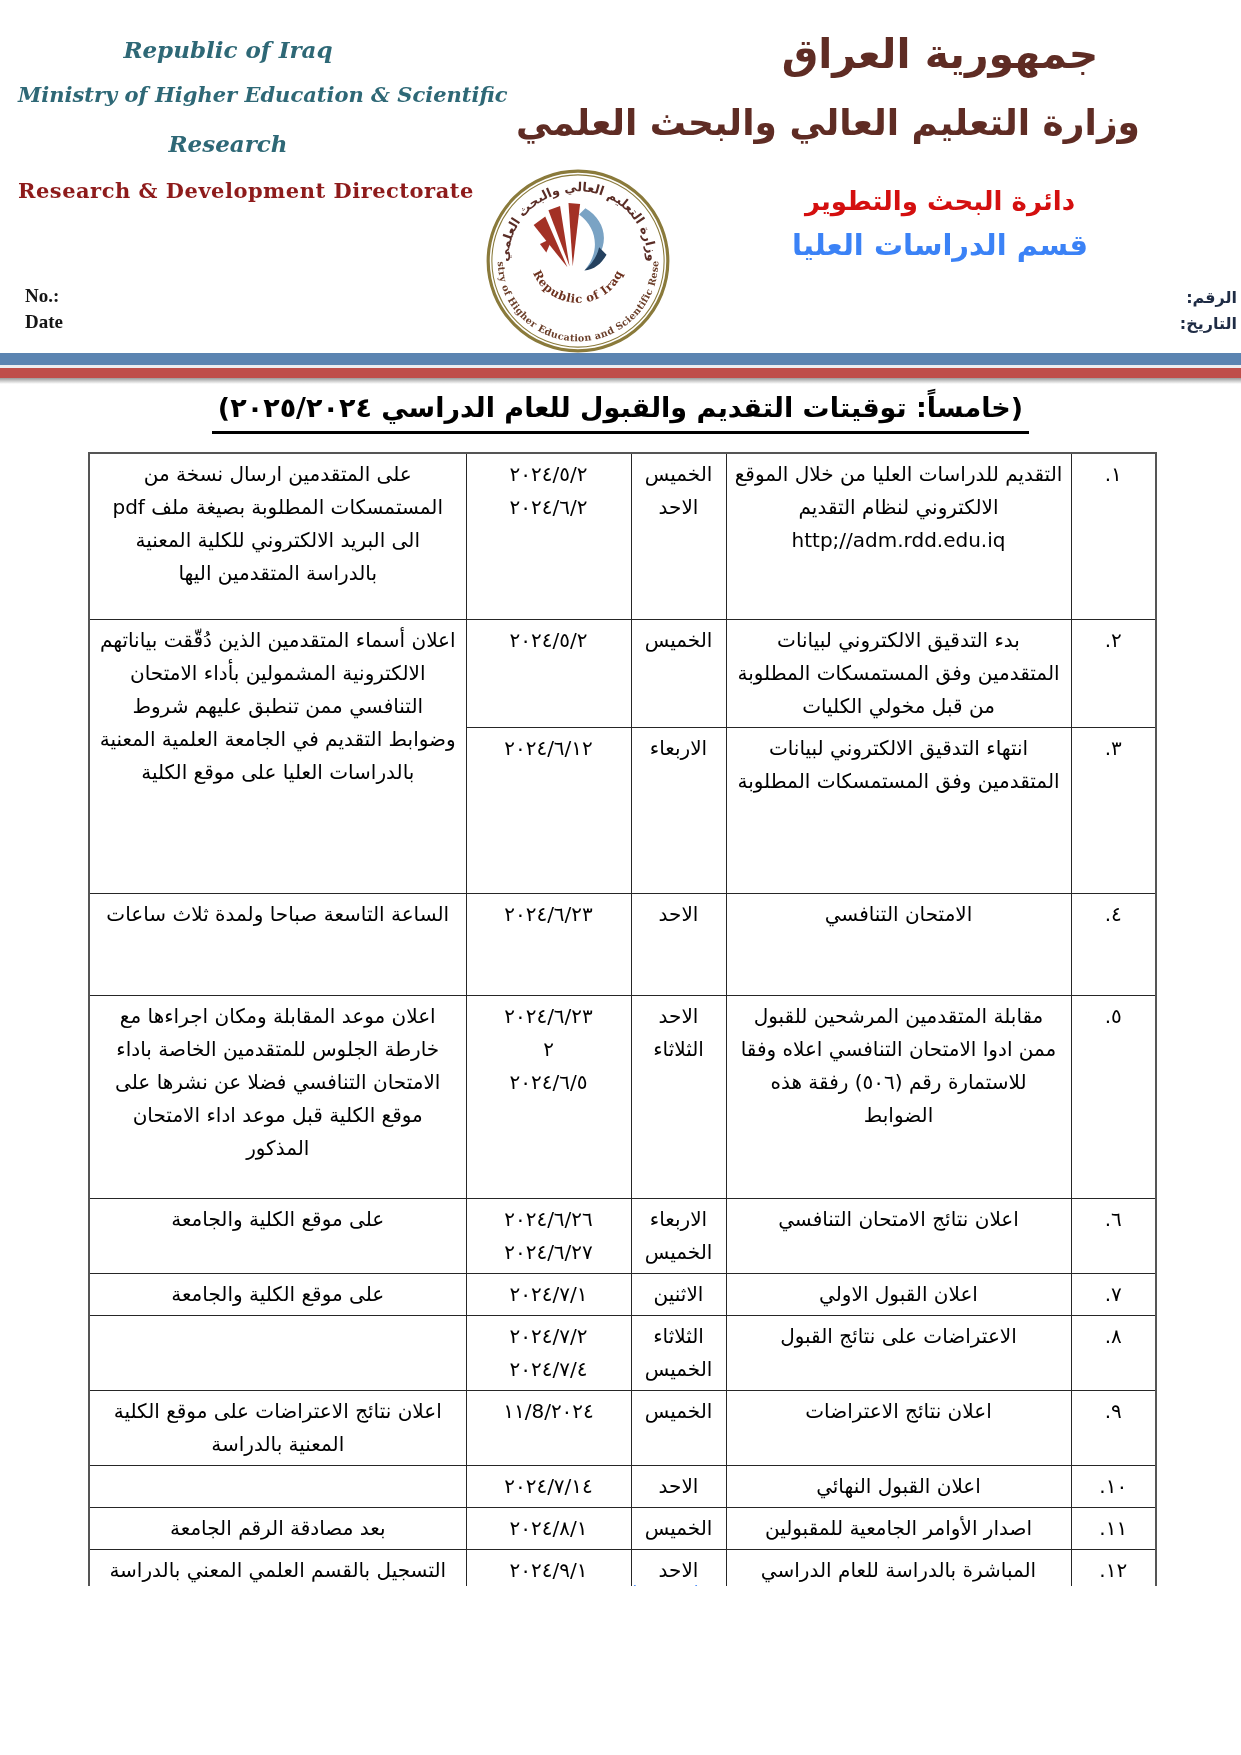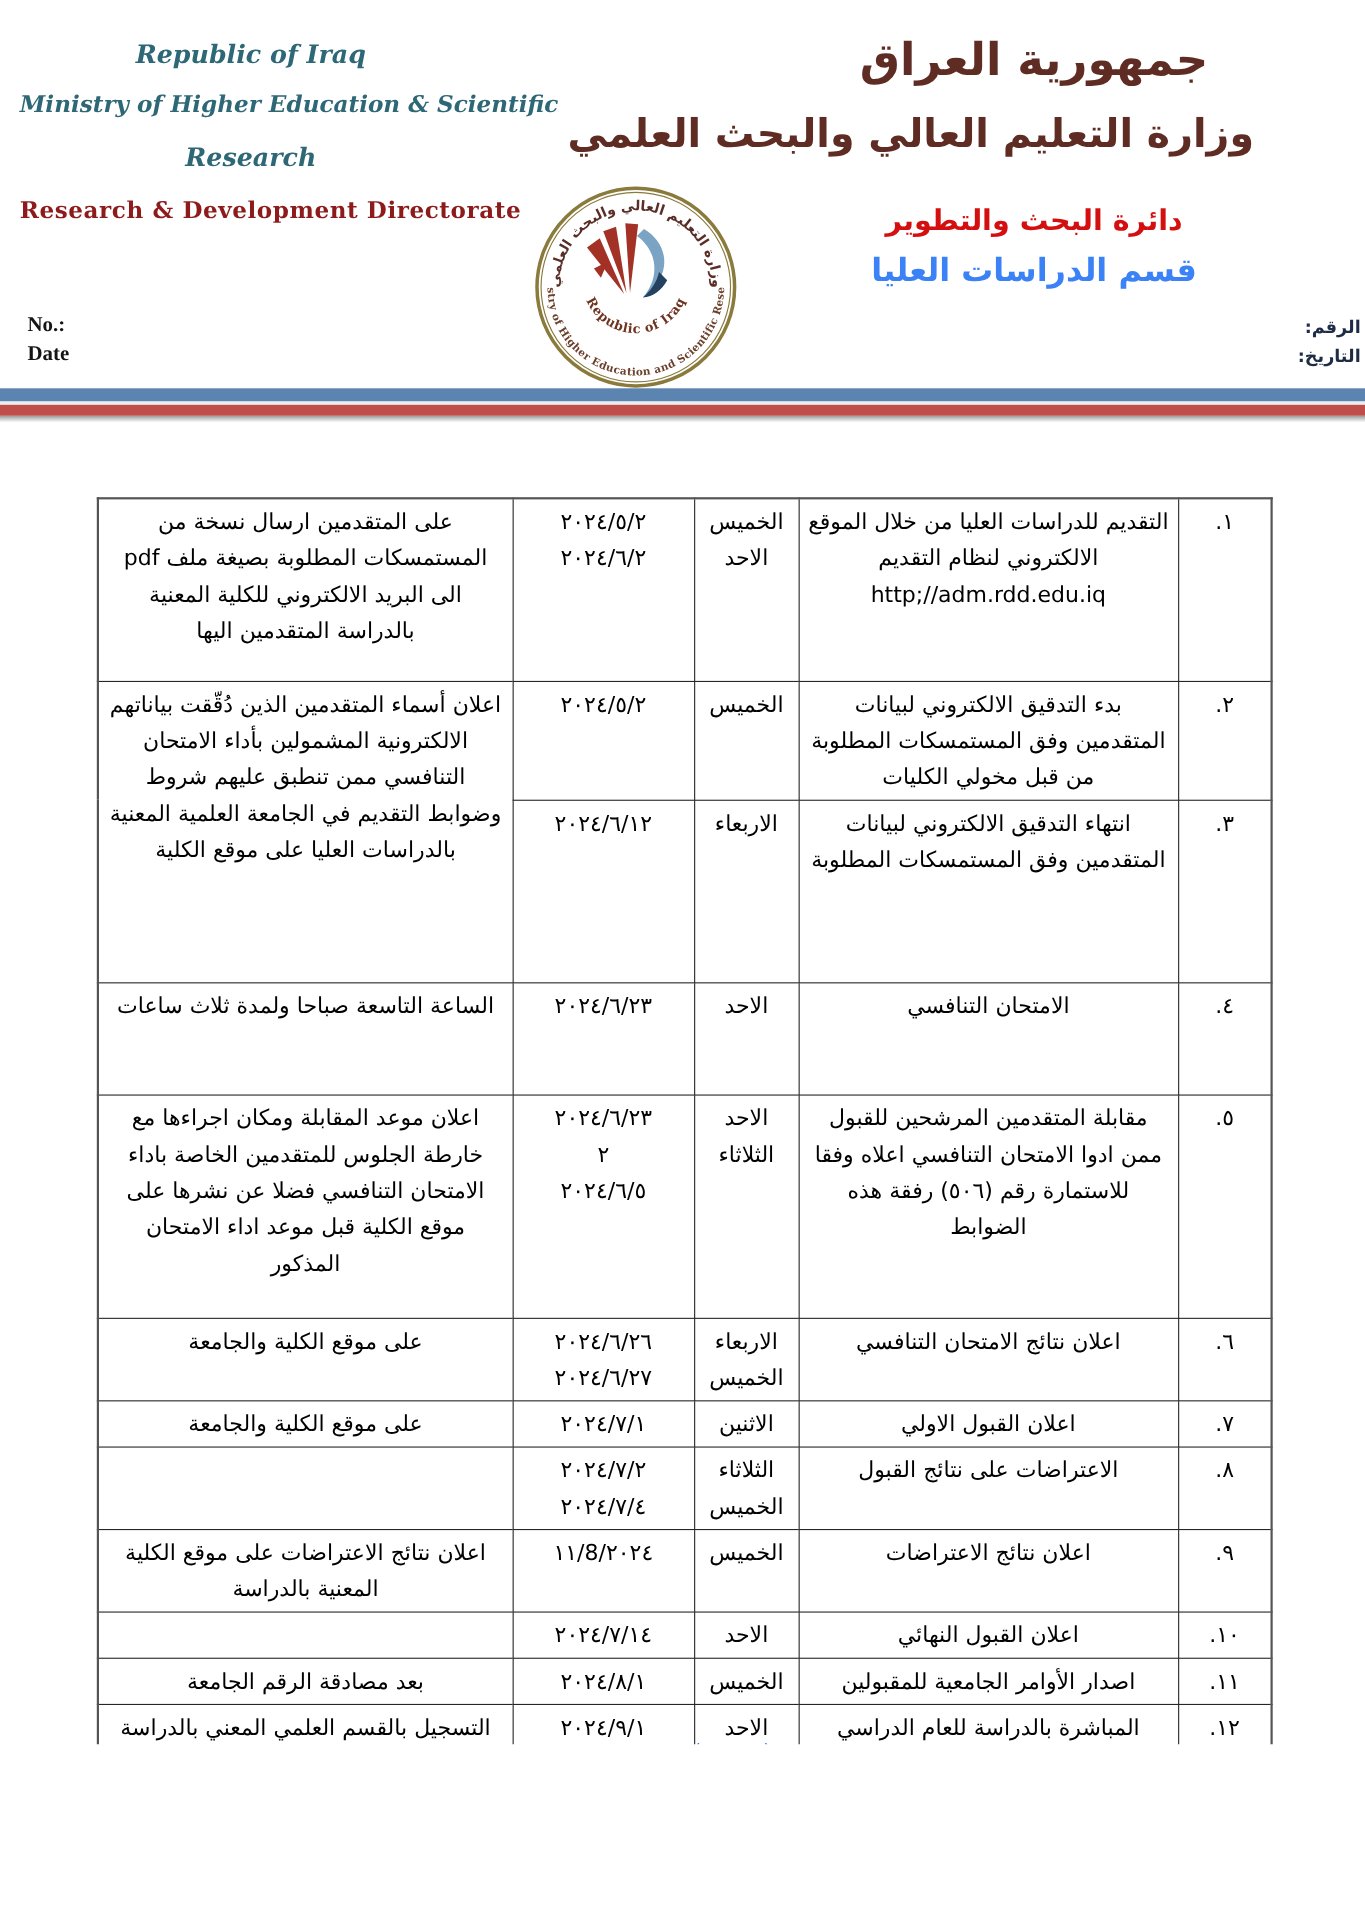--- a/index.html
+++ b/index.html
@@ -140,20 +140,23 @@
     </svg>
   </div>
 
   <div class="divider">
     <div class="blue"></div>
     <div class="gap"></div>
     <div class="red"></div>
     <div class="shadow"></div>
   </div>
 
+  <div class="title-wrap">
+    <span class="t">(خامساً: توقيتات التقديم والقبول للعام الدراسي ٢٠٢٥/٢٠٢٤)</span>
+  </div>
 
   <div class="table-wrap">
     <table class="doc">
       <colgroup>
         <col style="width:85px">
           <col style="width:345px">
           <col style="width:95px">
           <col style="width:165px">
           <col style="width:377px">
       </colgroup>

